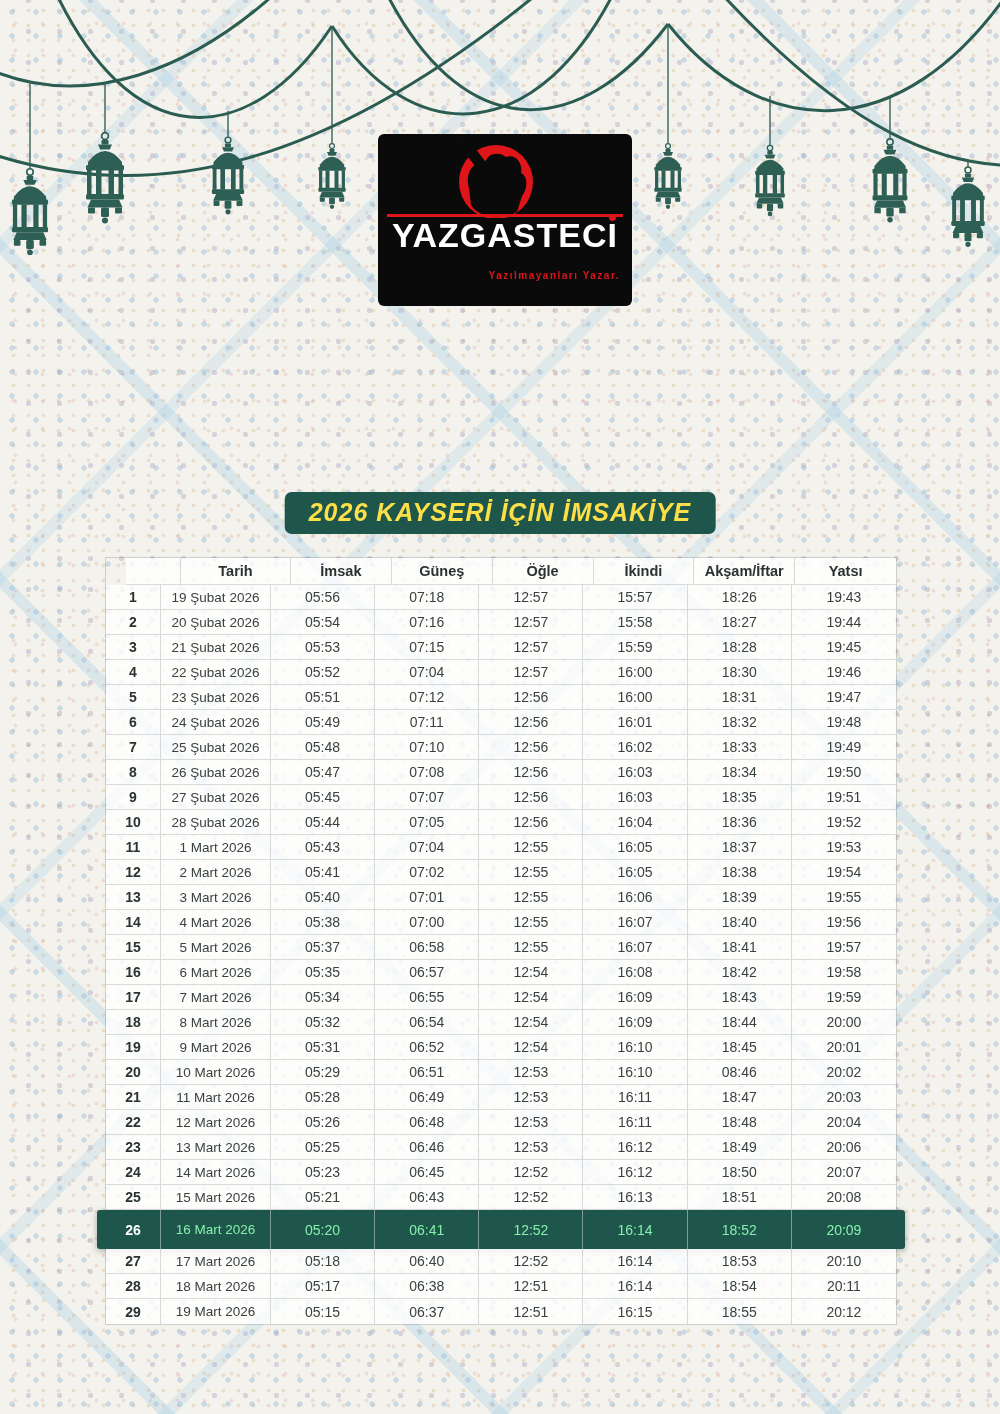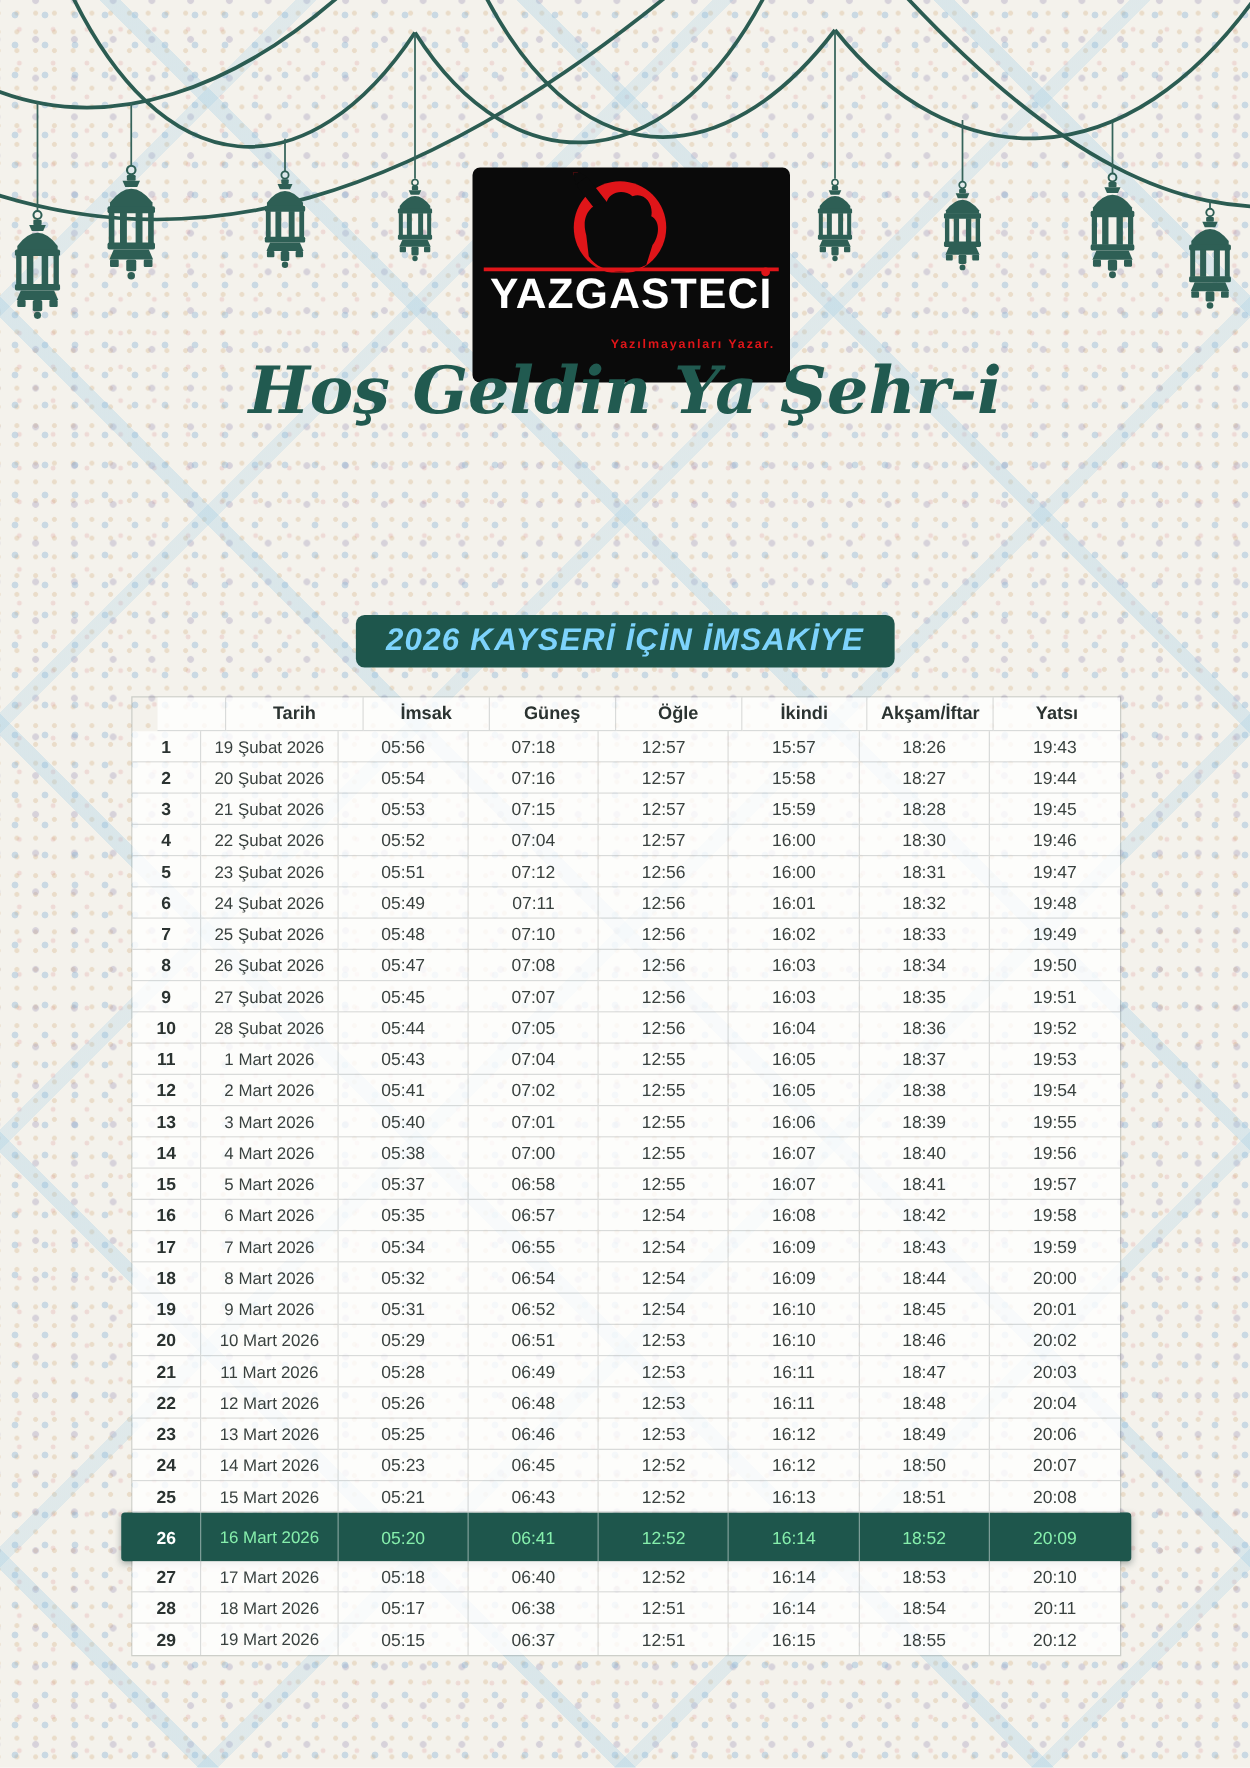--- a/index.html
+++ b/index.html
@@ -30,21 +30,21 @@
   .logo-tagline{position:absolute;right:12px;top:136px;color:#e01519;font-size:10px;
     font-weight:bold;letter-spacing:1.5px;}
   
   .greeting{position:absolute;left:0;top:282px;width:100%;text-align:center;
     font-family:"DejaVu Serif",serif;font-style:italic;font-weight:bold;
     font-size:52px;color:#215a50;}
   .title-script{position:absolute;left:0;top:334px;width:100%;text-align:center;
     font-family:"DejaVu Serif",serif;font-style:italic;font-weight:bold;
     font-size:126px;letter-spacing:3px;color:#215a50;line-height:1.05;}
   .banner{position:absolute;top:492px;left:50%;transform:translateX(-50%);
-    background:#1e564c;color:#7dd3fc;font-weight:bold;font-style:italic;
+    background:#1e564c;color:#fde047;font-weight:bold;font-style:italic;
     font-size:25px;letter-spacing:1px;padding:6px 24px 7px;border-radius:7px;white-space:nowrap;}
   
   .imsakiye-table{position:absolute;left:105px;top:557px;width:790px;
     border:1px solid rgba(70,82,79,.22);box-sizing:content-box;}
   .trow{display:grid;grid-template-columns:55px 110px repeat(6,1fr);height:25px;}
   .trow.thead{height:27px;padding-left:20px;}
   .tcell{display:flex;align-items:center;justify-content:center;
     background:rgba(255,255,255,.80);
     border-right:1px solid rgba(92,102,99,.22);
     border-bottom:1px solid rgba(92,102,99,.22);
@@ -132,21 +132,20 @@
         <path d="M -27,4 C -32,-13 -21,-23 -11,-21 C -9,-31 3,-33 10,-27
                  C 20,-31 27,-20 25,-11 C 33,-7 31,6 26,12 L 21,28
                  C 4,37 -17,34 -25,21 Z" fill="#0a0a0a"></path>
       </g>
     </svg>
     <div class="logo-line"></div>
     <div class="logo-brand"><span>YAZGASTEC</span><span class="brand-i">I</span></div>
     <div class="logo-tagline">Yazılmayanları Yazar.</div>
   </div>
 
-  <div class="greeting">Hoş Geldin Ya Şehr-i</div>
 
   <div class="banner">2026 KAYSERİ İÇİN İMSAKİYE</div>
 
   <div class="imsakiye-table">
       <div class="trow thead">
         <div class="tcell c0"></div>
         <div class="tcell c1">Tarih</div>
         <div class="tcell c2">İmsak</div>
         <div class="tcell c3">Güneş</div>
         <div class="tcell c4">Öğle</div>
@@ -344,21 +343,21 @@
         <div class="tcell c6">18:45</div>
         <div class="tcell c7">20:01</div>
       </div>
       <div class="trow">
         <div class="tcell c0">20</div>
         <div class="tcell c1">10 Mart 2026</div>
         <div class="tcell c2">05:29</div>
         <div class="tcell c3">06:51</div>
         <div class="tcell c4">12:53</div>
         <div class="tcell c5">16:10</div>
-        <div class="tcell c6">18:46</div>
+        <div class="tcell c6">08:46</div>
         <div class="tcell c7">20:02</div>
       </div>
       <div class="trow">
         <div class="tcell c0">21</div>
         <div class="tcell c1">11 Mart 2026</div>
         <div class="tcell c2">05:28</div>
         <div class="tcell c3">06:49</div>
         <div class="tcell c4">12:53</div>
         <div class="tcell c5">16:11</div>
         <div class="tcell c6">18:47</div>

